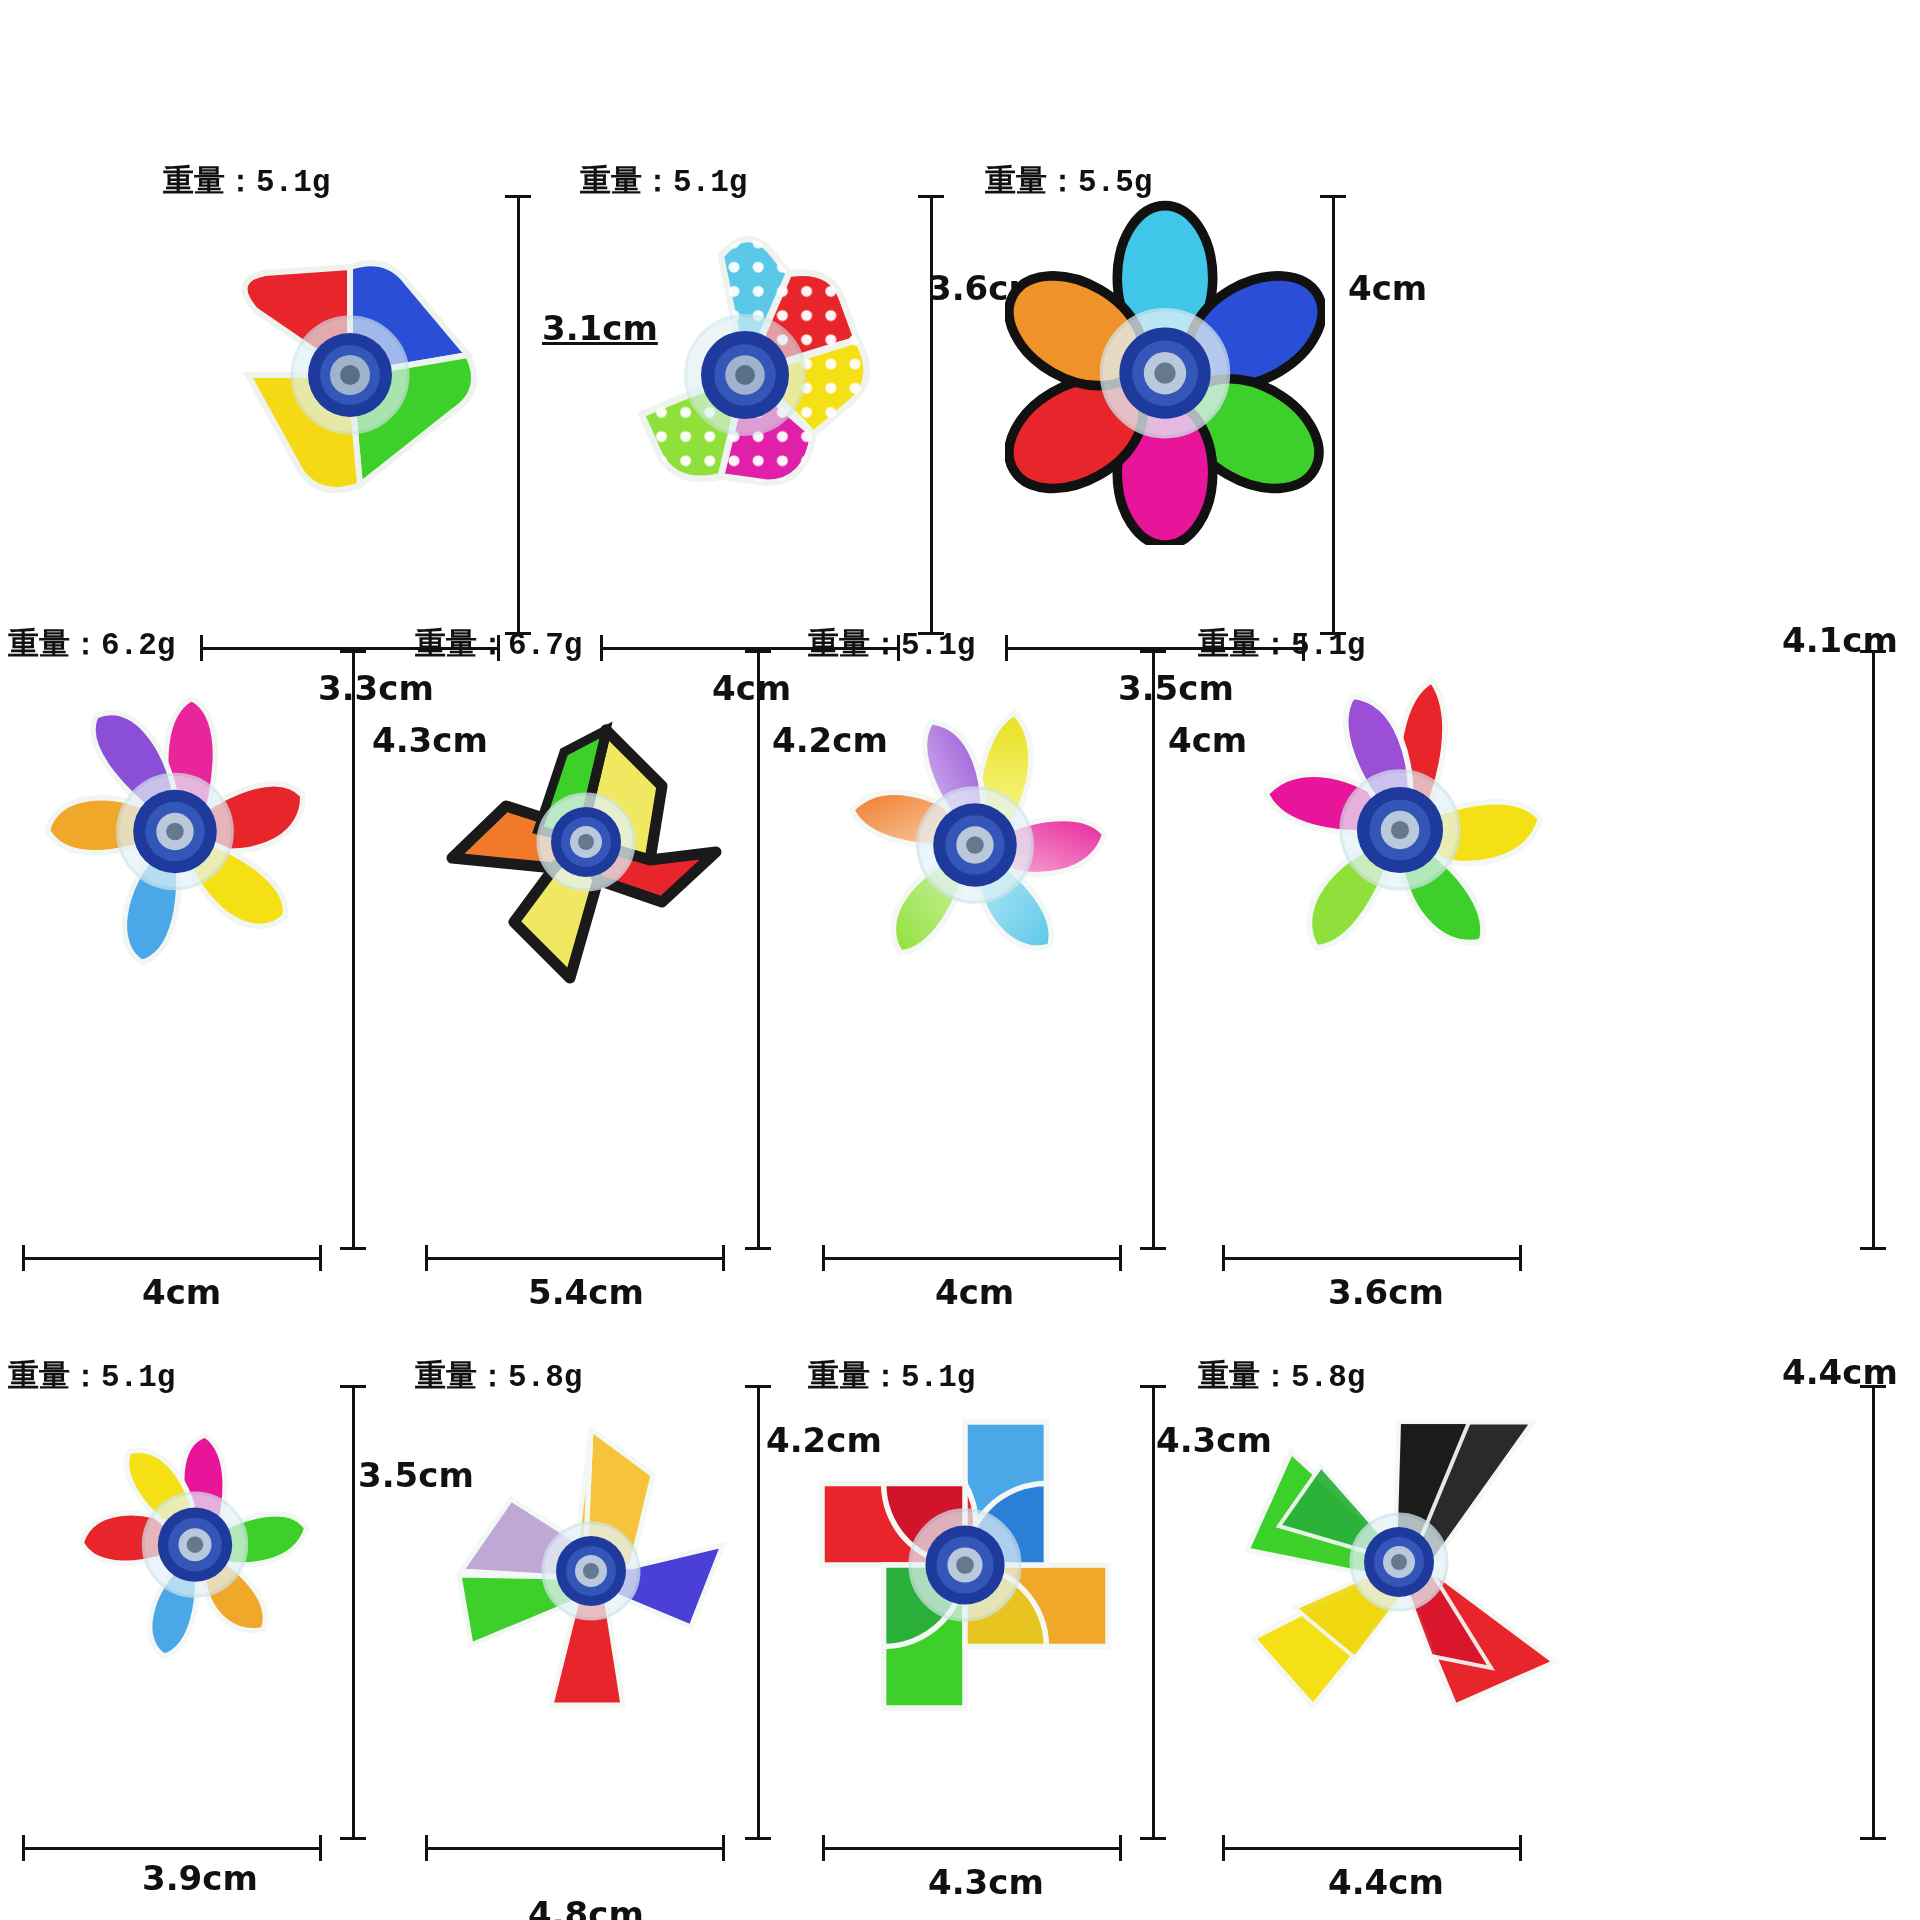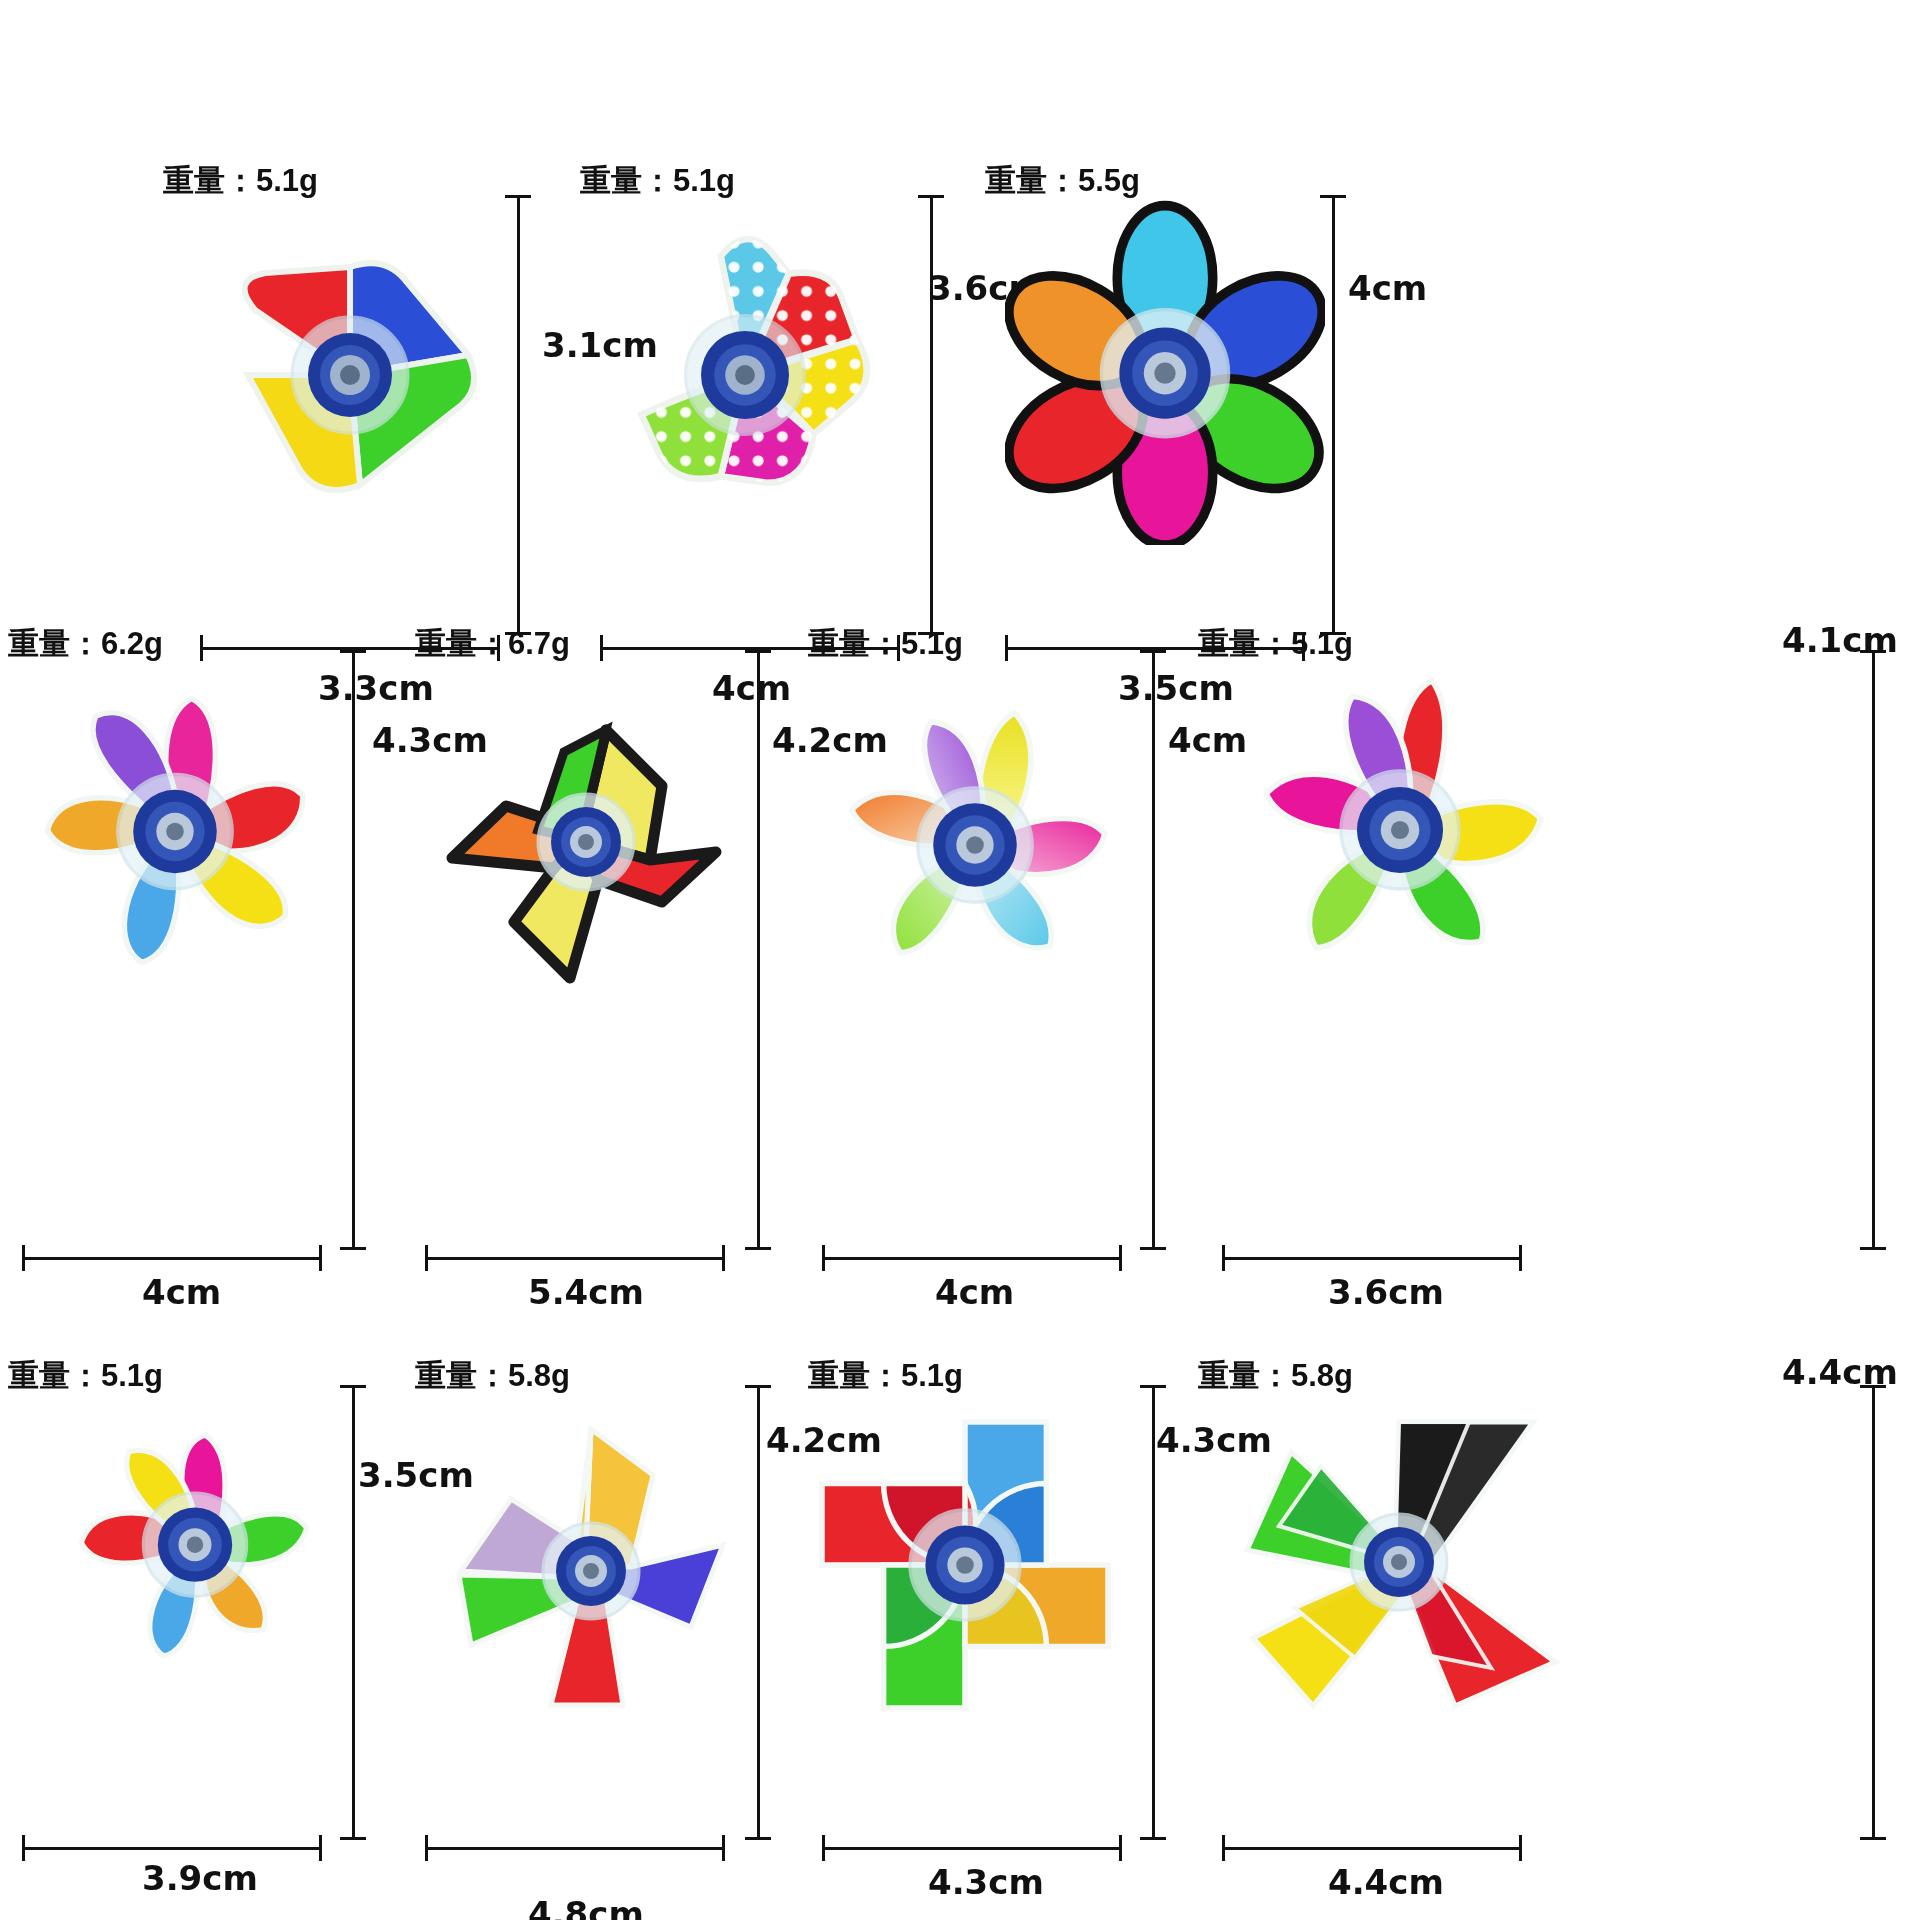--- a/index.html
+++ b/index.html
@@ -23,21 +23,21 @@
     line-height: 1.05;
     font-family: "DejaVu Sans", "Liberation Sans", sans-serif;
   }
 
   .weight-label {
     position: absolute;
     font-size: 31px;
     font-weight: 700;
     color: #111;
     white-space: nowrap;
-    font-family: Liberation Sans, sans-serif;
+    font-family: Liberation Mono, monospace;
   }
 
   .dim-label {
     position: absolute;
     font-size: 34px;
     font-weight: 700;
     color: #111;
     white-space: nowrap;
     font-family: "DejaVu Sans", "Liberation Sans", sans-serif;
   }
@@ -97,21 +97,21 @@
     <div class="cap l"></div>
       <div class="line"></div>
       <div class="cap r"></div>
   </div>
   <div class="dim-label" style="left:318px; top:668px;">3.3cm</div>
   <div class="vbar" style="left:505px; top:195px; height:440px;">
     <div class="cap t"></div>
       <div class="line"></div>
       <div class="cap b"></div>
   </div>
-  <div class="dim-label v" style="left:542px; top:325px;">3.1cm</div>
+  <div class="dim-label v" style="left:542px; top:308px;text-decoration:underline;">3.1cm</div>
 
   <div class="weight-label" style="left:580px; top:160px;">重量：5.1g</div>
   <div class="product" style="left:580px; top:210px;">
     <svg width="330" height="330" viewBox="0 0 300 300">
       <defs>
         <pattern id="dots2" width="22" height="22" patternUnits="userSpaceOnUse">
           <circle cx="8" cy="8" r="5" fill="#ffffff"></circle>
         </pattern>
       </defs>
       <g stroke="#eef3ee" stroke-width="6">

